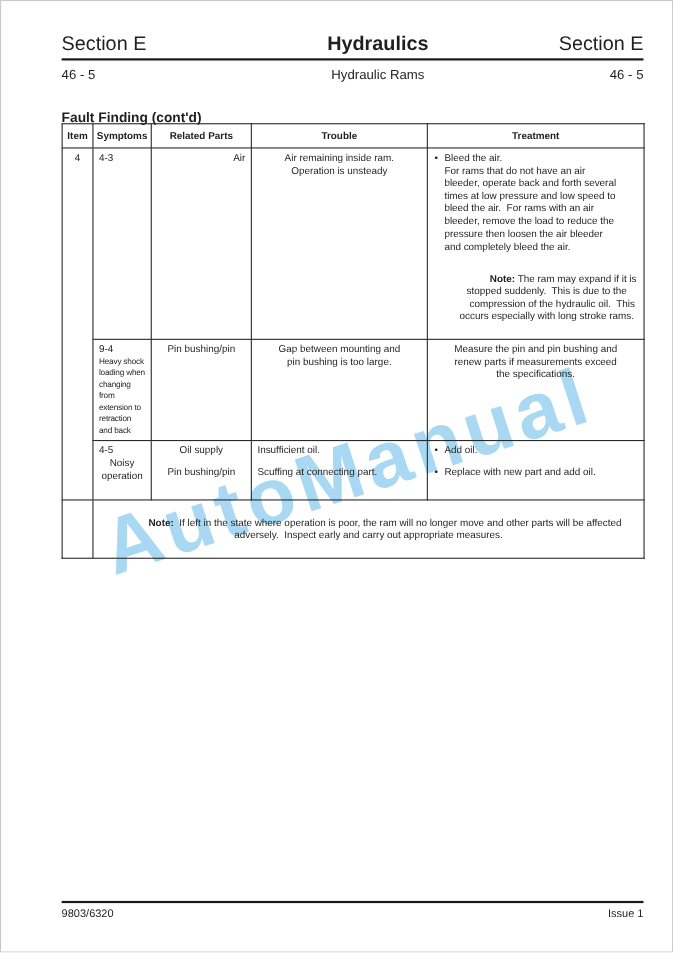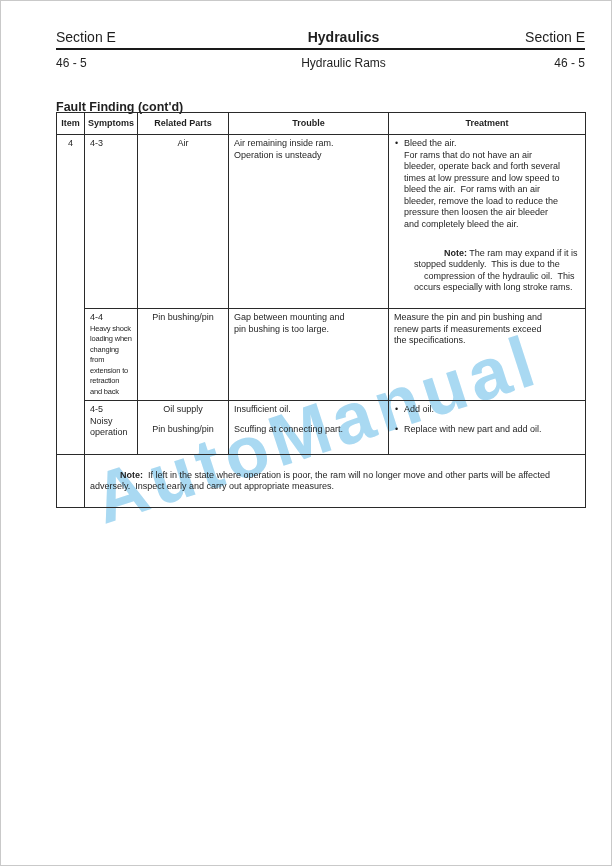--- a/index.html
+++ b/index.html
@@ -7,21 +7,21 @@
     position:relative;width:612px;height:866px;background:#ffffff;
     border:1px solid #c9c9c9;box-sizing:border-box;overflow:hidden;
     font-family:"Liberation Sans",sans-serif;color:#1f1f1f;
   }
   
   .header-block{position:absolute;top:28px;left:55px;width:529px;}
   .hdr-row{display:grid;grid-template-columns:1fr auto 1fr;align-items:baseline;}
   .hdr-row .l{text-align:left;}
   .hdr-row .c{text-align:center;margin-left:46px;}
   .hdr-row .r{text-align:right;}
-  .hdr-top{font-size:14px;}
+  .hdr-top{font-size:18px;}
   .hdr-top .c{font-weight:bold;}
   .hdr-rule{border-top:2px solid #1a1a1a;margin-top:3px;}
   .hdr-bottom{font-size:12px;margin-top:6px;}
   
   .doc-title{position:absolute;top:99px;left:55px;font-size:12.5px;font-weight:bold;}
   
   .watermark{
     position:absolute;left:45px;top:378px;width:540px;height:100px;
     text-align:center;transform:rotate(-18deg);
     font-size:72px;line-height:100px;font-weight:bold;letter-spacing:5px;
@@ -29,24 +29,24 @@
   }
   
   .table-wrap{position:absolute;top:111px;left:55px;z-index:1;border-radius:22px;}
   table.fault{border-collapse:collapse;table-layout:fixed;width:529px;background:transparent;}
   table.fault td, table.fault th{
     border:1px solid #2a2a2a;vertical-align:top;
     font-size:9px;line-height:11.5px;padding:3px 5px;background:transparent;
     overflow:hidden;
   }
   table.fault th{font-weight:bold;text-align:center;vertical-align:middle;height:17px;padding:2px 3px;}
-  .ml{white-space:pre-wrap;}
+  .ml{white-space:pre-wrap;text-align:center;}
   .b{font-weight:bold;}
   td.item-cell{text-align:center;vertical-align:middle;font-size:10px;}
-  td.center-mid{text-align:center;vertical-align:middle;}
+  td.center-mid{text-align:right;vertical-align:middle;}
   td.center-top{text-align:center;}
   .sym-desc{font-size:7.5px;line-height:10.5px;letter-spacing:-0.2px;white-space:pre-wrap;}
   .bullet-row{display:flex;}
   .bullet-marker{flex:none;width:9px;text-align:left;padding-left:1px;}
   .bullet-text{flex:1;white-space:pre-wrap;}
   .note-block{margin-top:6px;margin-left:20px;}
   td.pad-mid{padding-top:11px;}
   .stack-item{margin-bottom:8px;}
   tr.r1{height:158px;}
   tr.r2{height:87px;}
@@ -127,21 +127,21 @@
             <span class="b">Note:</span><span> The ram may expand if it is
 stopped suddenly.  This is due to the
     compression of the hydraulic oil.  This
 occurs especially with long stroke rams.</span>
           </div>
         </td>
       </tr>
 
       <tr class="r2">
         <td>
-          <div>4-4</div>
+          <div>9-4</div>
           <div class="sym-desc">Heavy shock
 loading when
 changing from
 extension to
 retraction
 and back</div>
         </td>
         <td class="center-top">
           <div>Pin bushing/pin</div>
         </td>
@@ -188,14 +188,21 @@
           <div class="ml">
             <span class="b">Note:</span><span>  If left in the state where operation is poor, the ram will no longer move and other parts will be affected
 adversely.  Inspect early and carry out appropriate measures.</span>
           </div>
         </td>
       </tr>
     </tbody>
       </table>
   </div>
 
+  <div class="footer-block">
+    <div class="footer-rule"></div>
+    <div class="footer-row">
+      <span>9803/6320</span>
+      <span>Issue 1</span>
+    </div>
+  </div>
 
 </div>
 
 </body></html>

